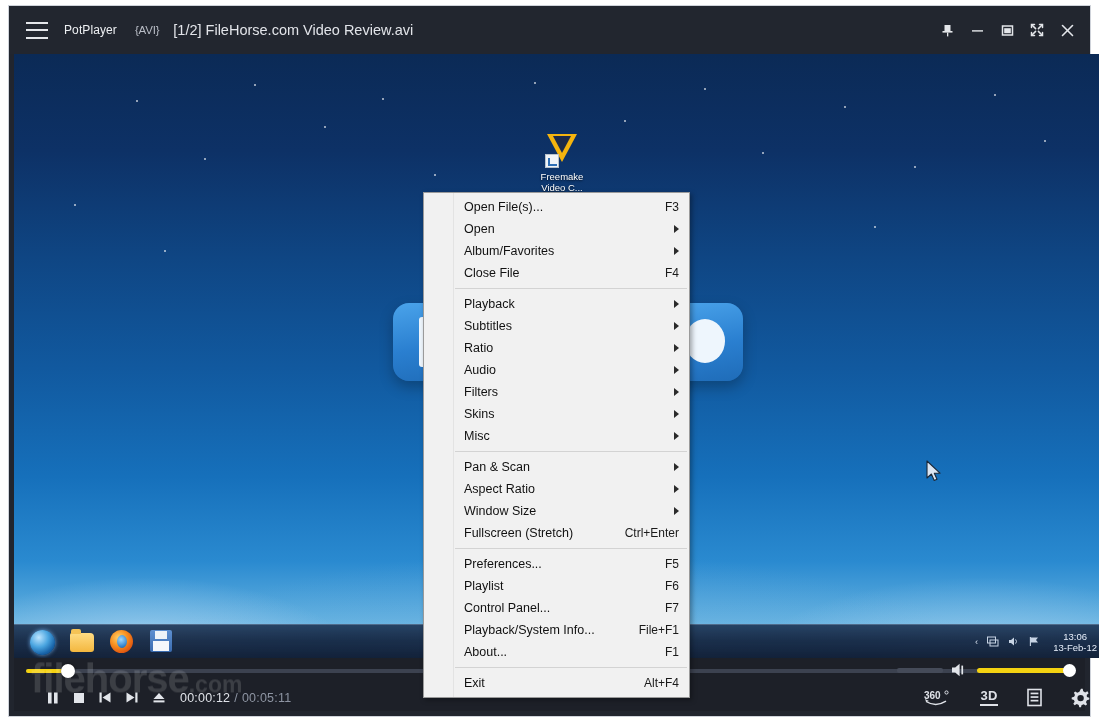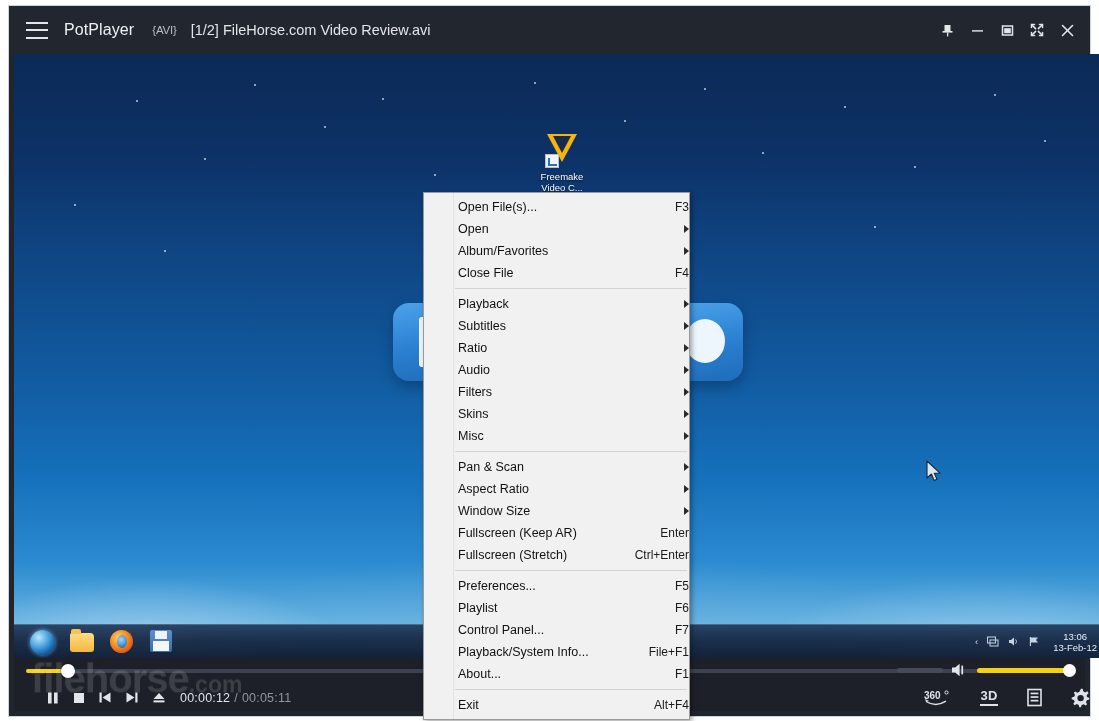--- a/index.html
+++ b/index.html
@@ -54,21 +54,21 @@
   }
   .hamburger i {
     display: block;
     height: 2px;
     width: 22px;
     background: #e4e6ea;
   }
   .app-title {
     margin-left: 16px;
     color: #eef0f3;
-    font-size: 16px;
+    font-size: 12px;
     letter-spacing: 0.1px;
   }
   .fmt-badge {
     margin-left: 18px;
     color: #b9bdc6;
     font-size: 11.5px;
     letter-spacing: -0.2px;
   }
   .file-title {
     margin-left: 14px;
@@ -314,22 +314,24 @@
     height: 100%;
     background: #f1f1f1;
     border-right: 1px solid #e3e3e3;
   }
   .mi {
     position: relative;
     height: 22px;
     display: flex;
     align-items: center;
     padding-left: 34px;
+    padding-right: 10px;
     cursor: default;
     z-index: 2;
+    margin-left: 6px;
   }
   .mi .lbl { flex: 1; white-space: nowrap; }
   .mi .acc {
     color: #1a1a1a;
     font-size: 12px;
     margin-left: 12px;
     white-space: nowrap;
   }
   .mi .arrow {
     width: 0; height: 0;
@@ -673,24 +675,20 @@
           <span class="lbl">Pan &amp; Scan</span>
           <span class="arrow"></span>
         </div>
         <div class="mi">
           <span class="lbl">Aspect Ratio</span>
           <span class="arrow"></span>
         </div>
         <div class="mi">
           <span class="lbl">Window Size</span>
           <span class="arrow"></span>
-        </div>
-        <div class="mi">
-          <span class="lbl">Fullscreen (Keep AR)</span>
-          <span class="acc">Enter</span>
         </div>
         <div class="mi">
           <span class="lbl">Fullscreen (Stretch)</span>
           <span class="acc">Ctrl+Enter</span>
         </div>
         <div class="msep"></div>
         <div class="mi">
           <span class="lbl">Preferences...</span>
           <span class="acc">F5</span>
         </div>

